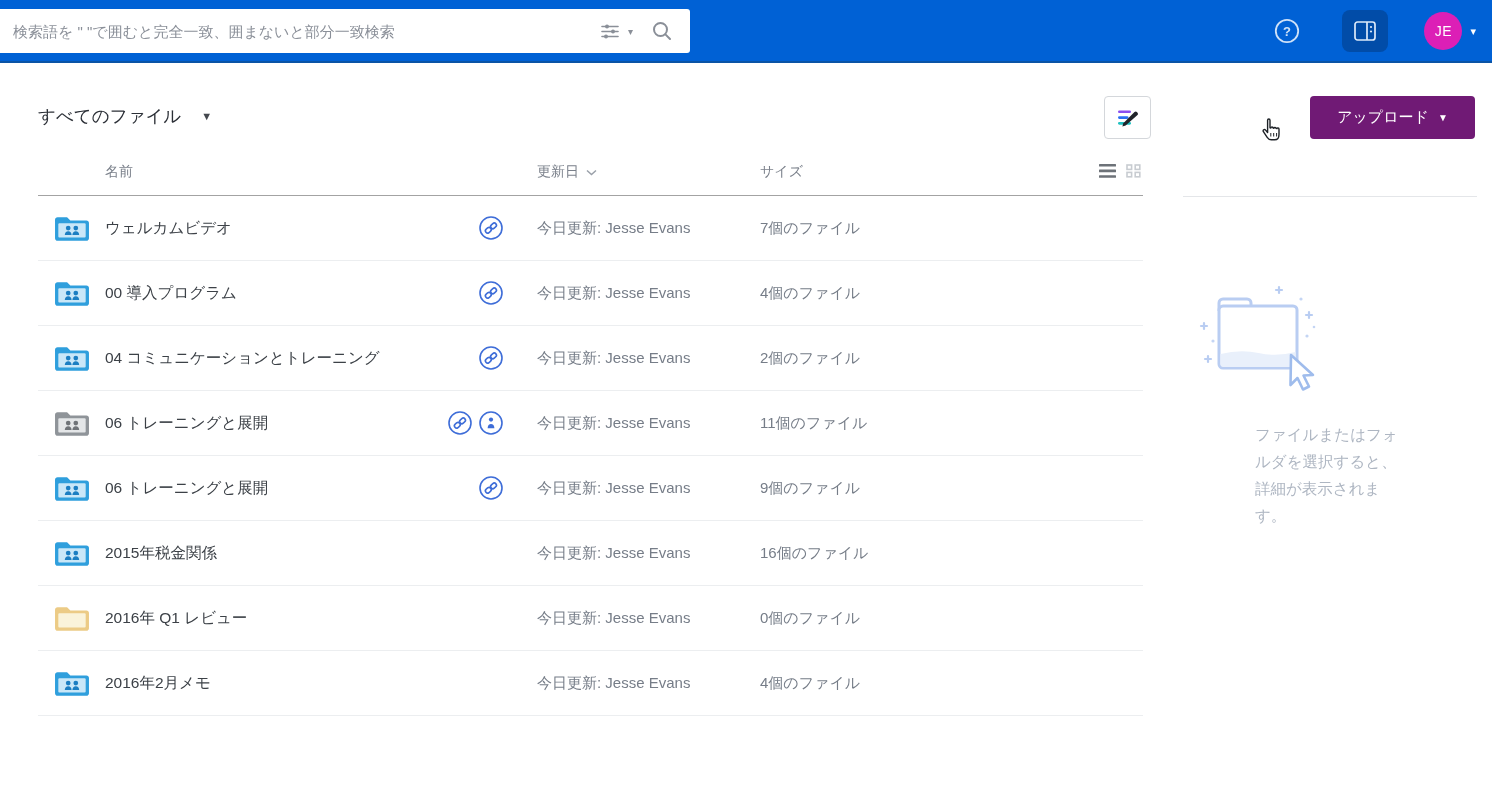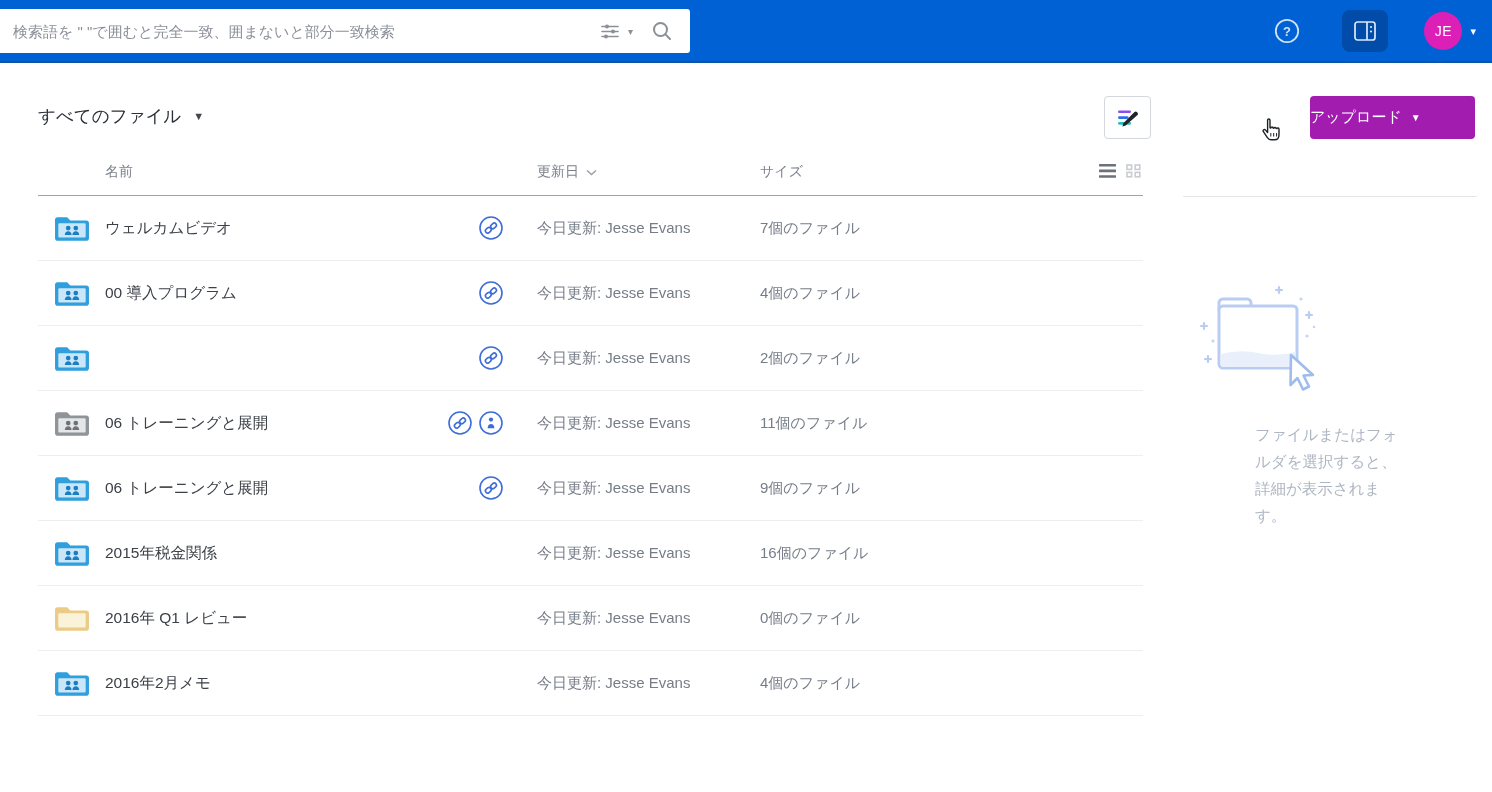--- a/index.html
+++ b/index.html
@@ -13,26 +13,26 @@
   .search-box input { flex:1; height:100%; border:none; outline:none; font-size:15px; color:#33373d; padding:0 8px 0 13px; font-family:inherit; background:transparent; }
   .search-box input::placeholder { color:#8a8f98; opacity:1; }
   .search-tools { display:flex; align-items:center; gap:7px; padding-right:16px; }
   .topbar-right { position:absolute; right:16px; top:0; height:62px; display:flex; align-items:center; }
   .help-btn { margin-right:42px; display:flex; cursor:pointer; }
   .apps-btn { width:46px; height:42px; border:none; border-radius:8px; background:rgba(2,36,86,.35); display:flex; align-items:center; justify-content:center; margin-right:36px; cursor:pointer; }
   .avatar { width:38px; height:38px; border-radius:50%; background:#dc1fb6; color:#fff; font-size:14px; font-weight:normal; display:flex; align-items:center; justify-content:center; letter-spacing:.5px; cursor:pointer; }
   .account-caret { color:#fff; font-size:11px; margin-left:8px; cursor:pointer; }
 
   
-  .page-title { position:absolute; left:38px; top:104px; font-size:17.5px; color:#2b2f36; display:flex; align-items:center; gap:12px; cursor:pointer; }
+  .page-title { position:absolute; left:38px; top:104px; font-size:17.5px; color:#2b2f36; display:flex; align-items:center; gap:20px; cursor:pointer; }
   .page-title .caret { font-size:11px; color:#44484e; }
   .btn { position:absolute; top:96px; height:43px; border-radius:4px; font-size:15px; font-family:inherit; cursor:pointer; }
   .notes-btn { left:1104px; width:47px; background:#fff; border:1px solid #d4d7db; display:flex; align-items:center; justify-content:center; }
   .new-btn { left:1167px; width:127px; background:#fff; border:1px solid #d4d7db; color:#2e3338; }
-  .upload-btn { left:1310px; width:165px; background:#a21caf; border:none; color:#fff; display:flex; align-items:center; gap:9px; }
+  .upload-btn { left:1310px; width:165px; background:#701a75; border:none; color:#fff; display:flex; align-items:center; justify-content:center; gap:9px; }
   .upload-btn .caret { font-size:10px; }
   .hand-cursor { position:absolute; left:1259px; top:117px; pointer-events:none; }
 
   
   .table { position:absolute; left:38px; top:155px; width:1105px; }
   .thead { position:relative; height:41px; border-bottom:1px solid #a3a3a3; font-size:14px; color:#7b818b; }
   .thead .col { position:absolute; top:8px; cursor:pointer; }
   .col-name { left:67px; }
   .col-updated { left:499px; display:flex; align-items:center; gap:7px; }
   .col-size { left:722px; }
@@ -230,20 +230,21 @@
     <path d="M1 5.5 C1 4 2 3 3.5 3 h9.2 l3.2 3.2 H31.5 C33 6.2 34 7.2 34 8.7 V23.5 C34 25 33 26 31.5 26 H3.5 C2 26 1 25 1 23.5 Z" fill="#2f9fdd"></path>
     <rect x="4.2" y="9" width="26.6" height="13.8" rx="1" fill="#c9e7f8"></rect>
     <g fill="#1b7ec2">
       <circle cx="13.8" cy="13.6" r="2.3"></circle>
                 <path d="M10.5 20.2c0-2.1 1.4-3.6 3.3-3.6s3.3 1.5 3.3 3.6z"></path>
       <circle cx="21.2" cy="13.6" r="2.3"></circle>
                 <path d="M17.9 20.2c0-2.1 1.4-3.6 3.3-3.6s3.3 1.5 3.3 3.6z"></path>
     </g>
             </svg>
           </span>
+          <span class="fname">04 コミュニケーションとトレーニング</span>
           <span class="badges">
             <span>
               <svg width="26" height="26" viewBox="0 0 26 26" fill="none">
     <circle cx="13" cy="13" r="11" stroke="#3e6dd8" stroke-width="1.6"></circle>
     <g transform="rotate(-40 13 13)" stroke="#3e6dd8" stroke-width="1.6">
       <rect x="6.4" y="10.8" width="6.2" height="4.4" rx="2.2"></rect>
       <rect x="13.2" y="10.8" width="6.2" height="4.4" rx="2.2"></rect>
     </g>
               </svg>
             </span>

